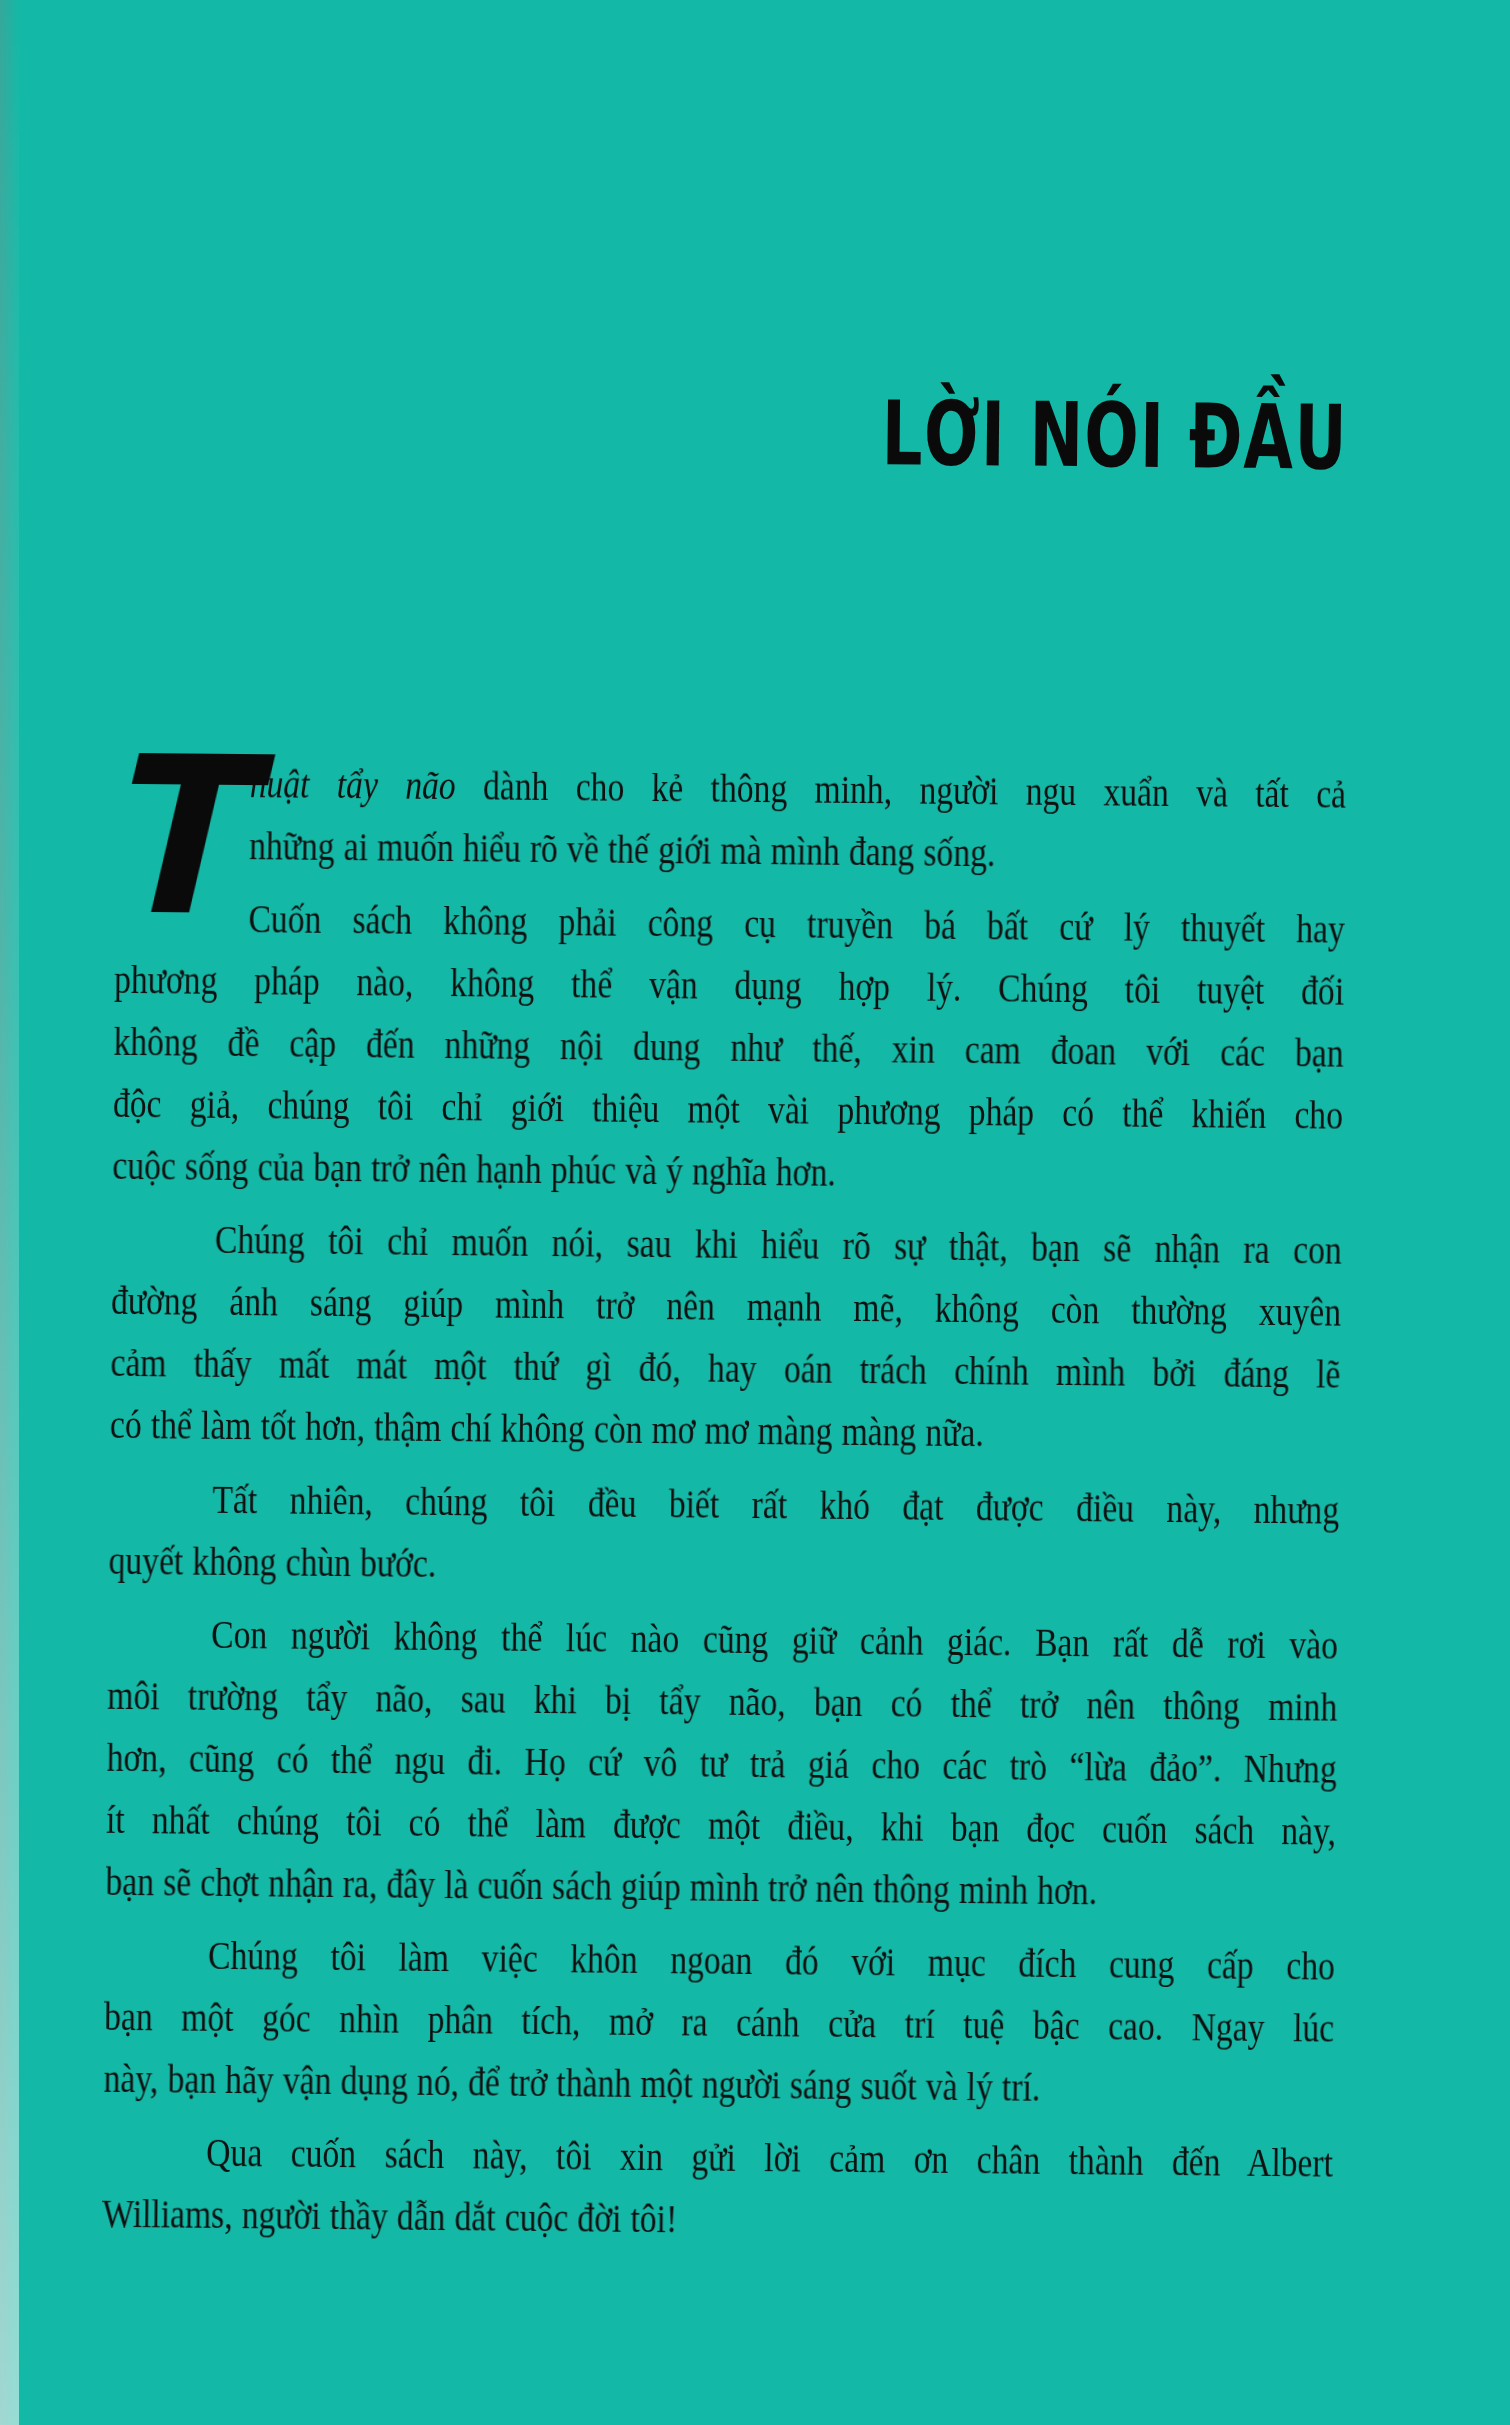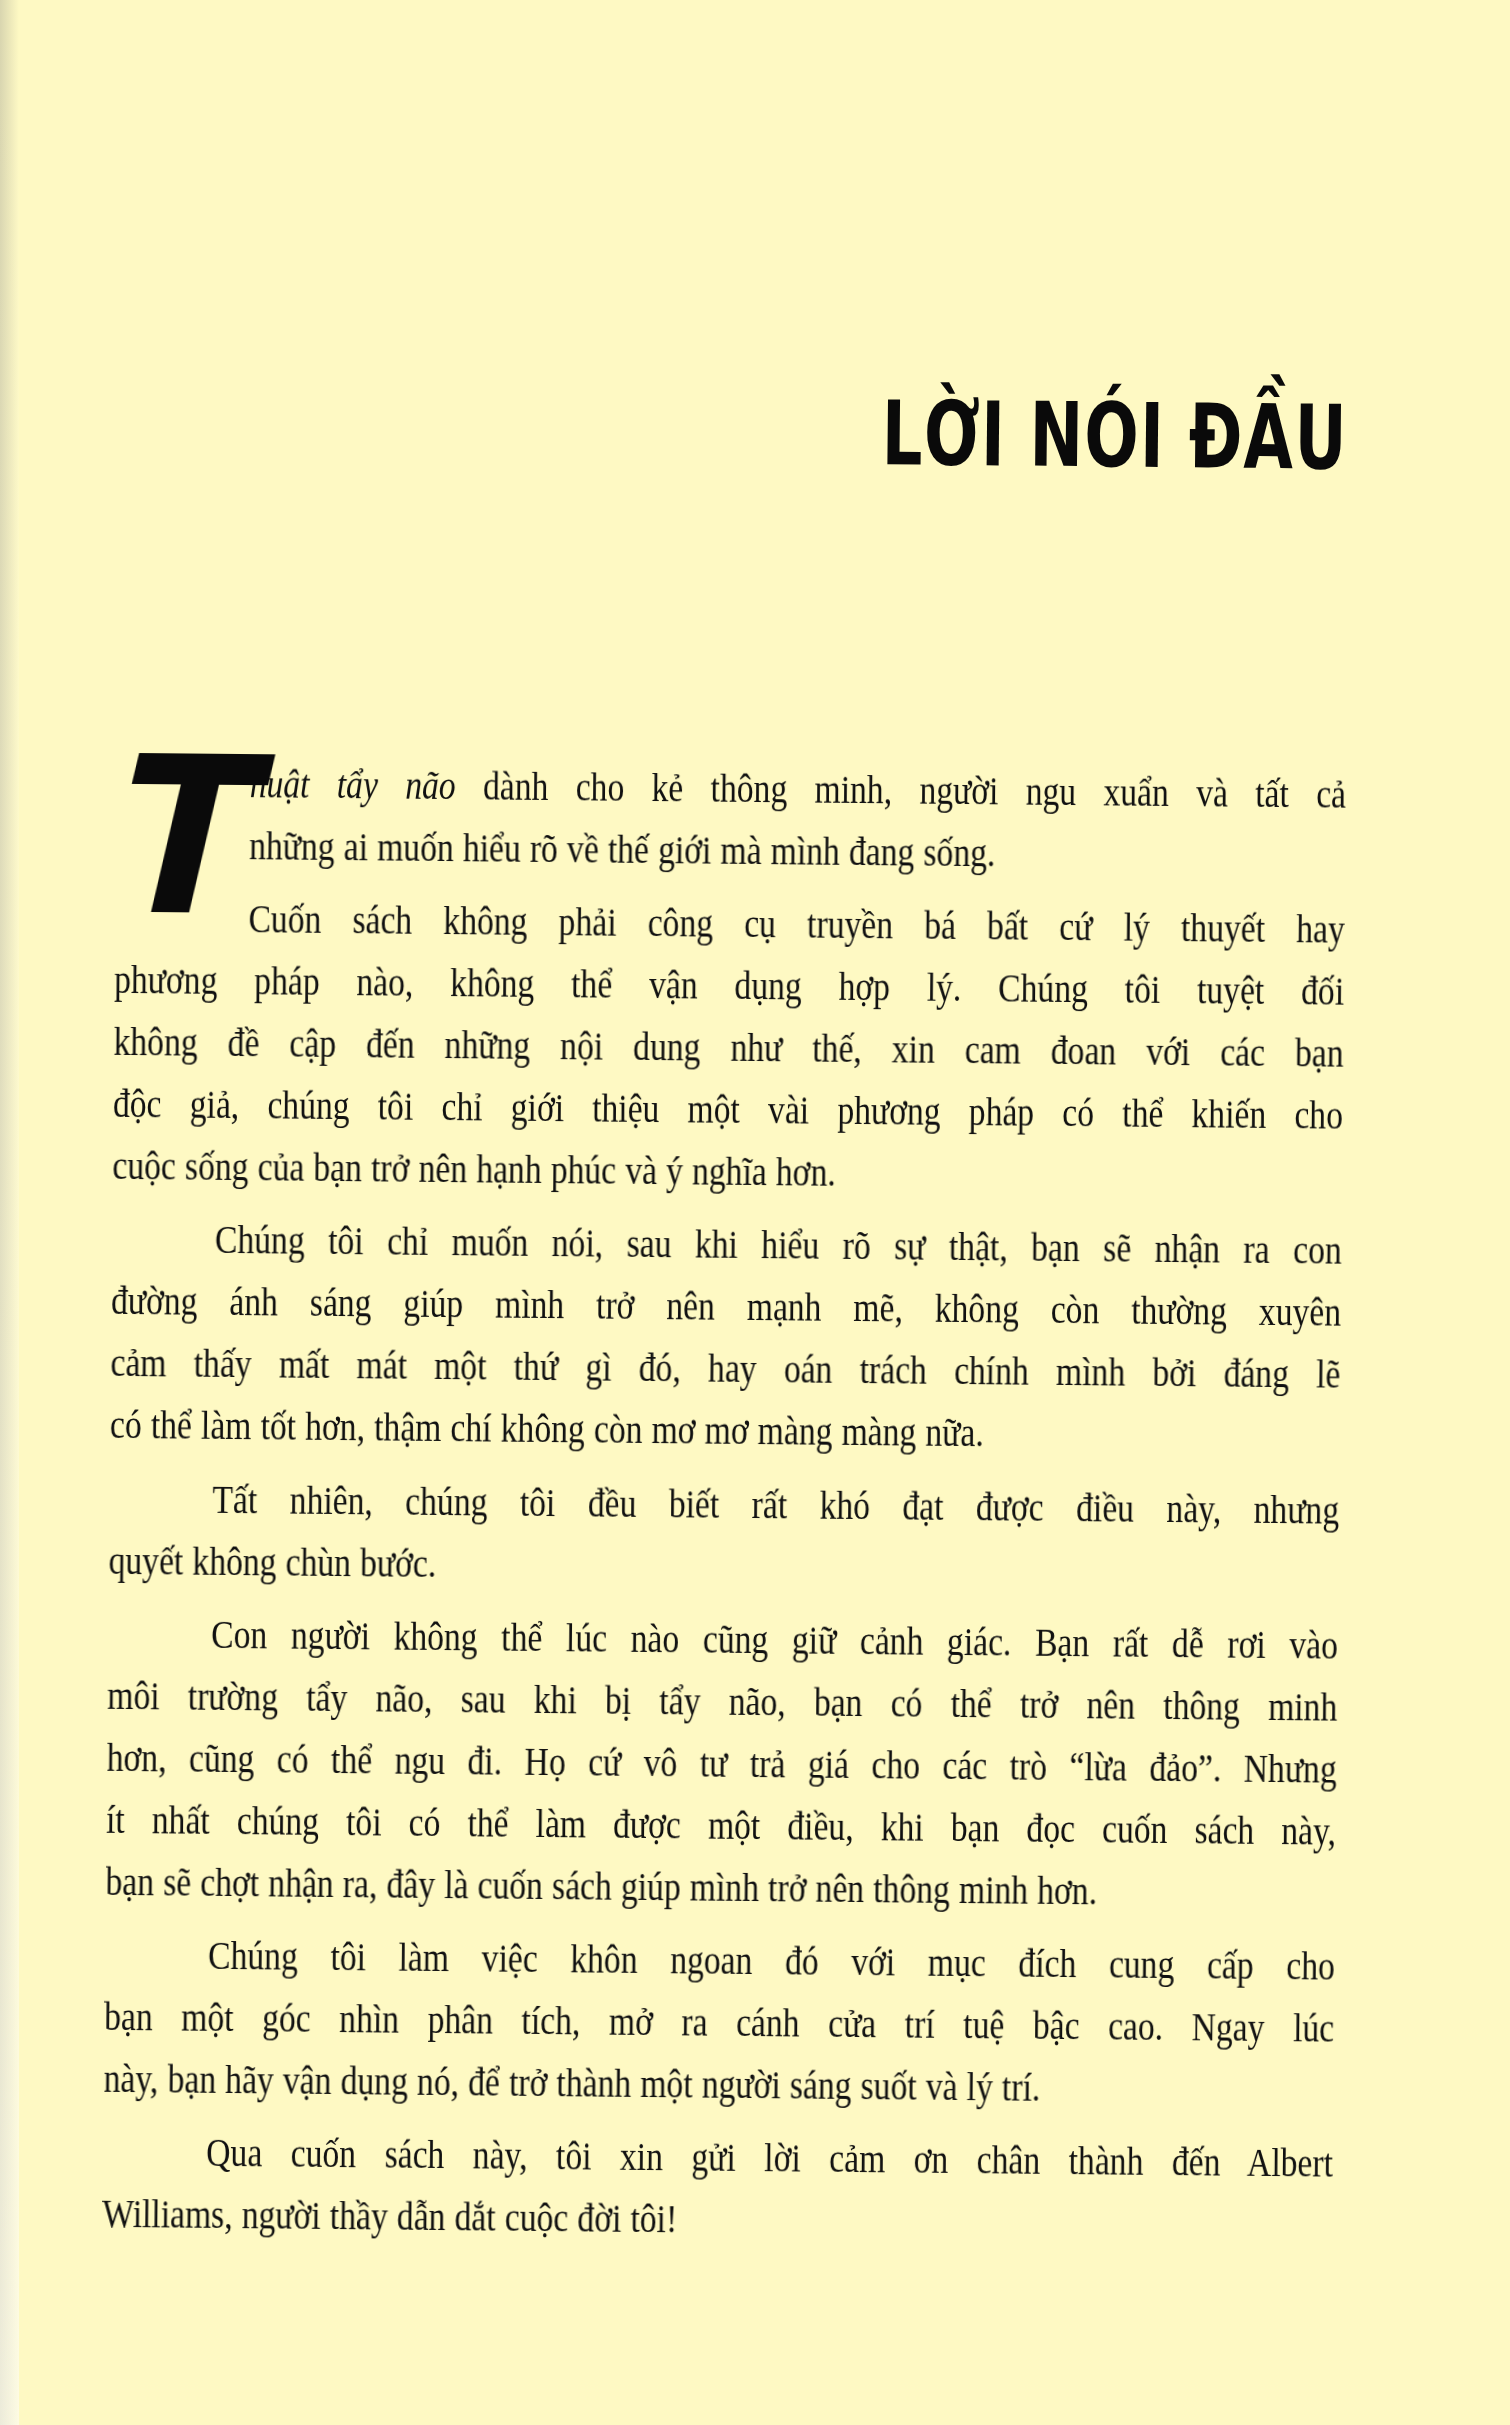--- a/index.html
+++ b/index.html
@@ -1,18 +1,18 @@
 <!DOCTYPE html>
 <html style="font-size:13.8px"><head>
 <meta charset="utf-8">
 <style>
   html,body{margin:0;padding:0;background:#e9e9e9;}
   .page{
     position:relative;width:1510px;height:2426px;margin:0 auto;
-    background:#fef9c3;overflow:hidden;
+    background:#14b8a6;overflow:hidden;
     font-family:"Liberation Serif","DejaVu Serif",serif;color:#101010;
   }
   .edge-shadow{
     position:absolute;left:0;top:0;width:19px;height:100%;
     background:linear-gradient(90deg,rgba(130,130,130,0.30),rgba(130,130,130,0));
   }
   .edge-shadow-fade{
     position:absolute;left:0;top:0;width:19px;height:100%;
     background:linear-gradient(180deg,rgba(255,255,255,0) 0%,rgba(253,253,253,0.15) 40%,rgba(253,253,253,0.55) 100%);
   }

